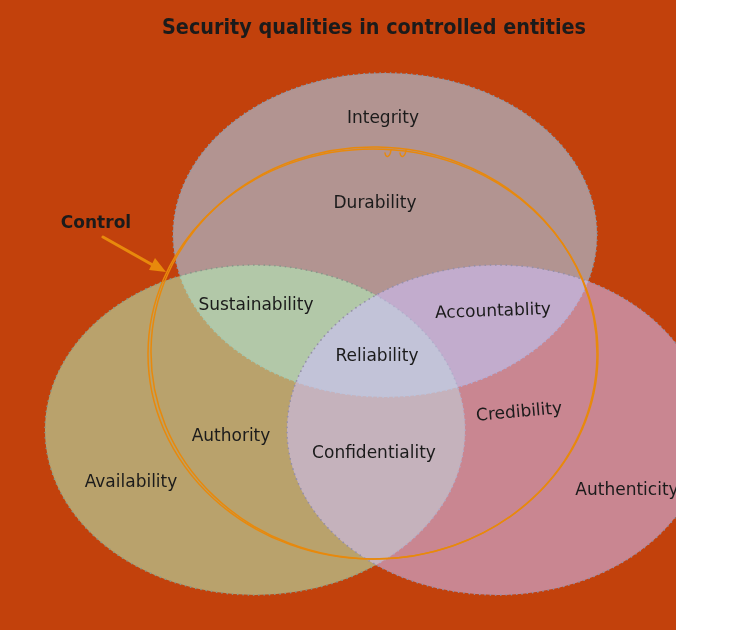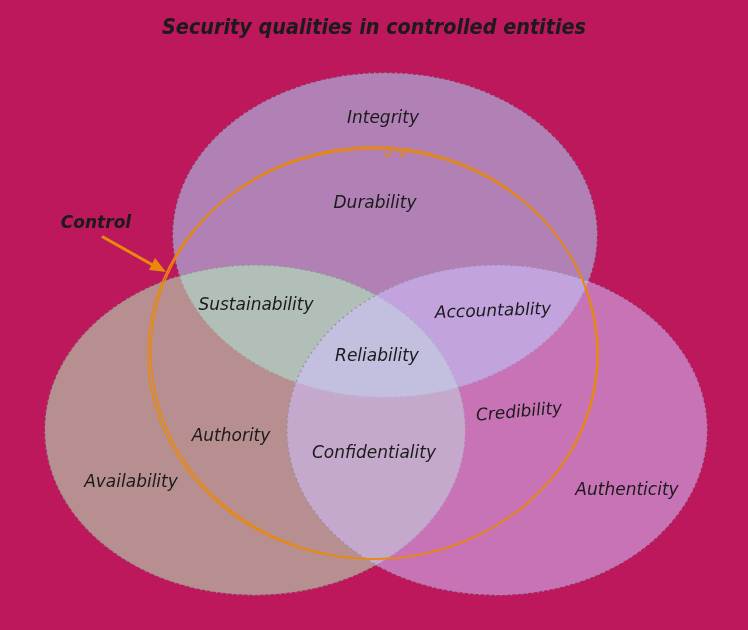--- a/index.html
+++ b/index.html
@@ -2,26 +2,25 @@
 <html><head>
 <meta charset="utf-8">
 <style>
   html, body {
     margin: 0;
     padding: 0;
     background: #ffffff;
   }
   .canvas {
     position: relative;
-    width: 748px;
+    width: 676px;
     height: 630px;
-    background: #be185d;
+    background: #c2410c;
     overflow: hidden;
     font-family: "DejaVu Sans", "Liberation Sans", sans-serif;
-    font-style: italic;
   }
   svg text {
     font-family: "DejaVu Sans", "Liberation Sans", sans-serif;
     fill: #1b1b1b;
     font-size: 17px;
   }
   svg text.title {
     font-size: 21px;
     font-weight: bold;
     fill: #1b1b1b;

